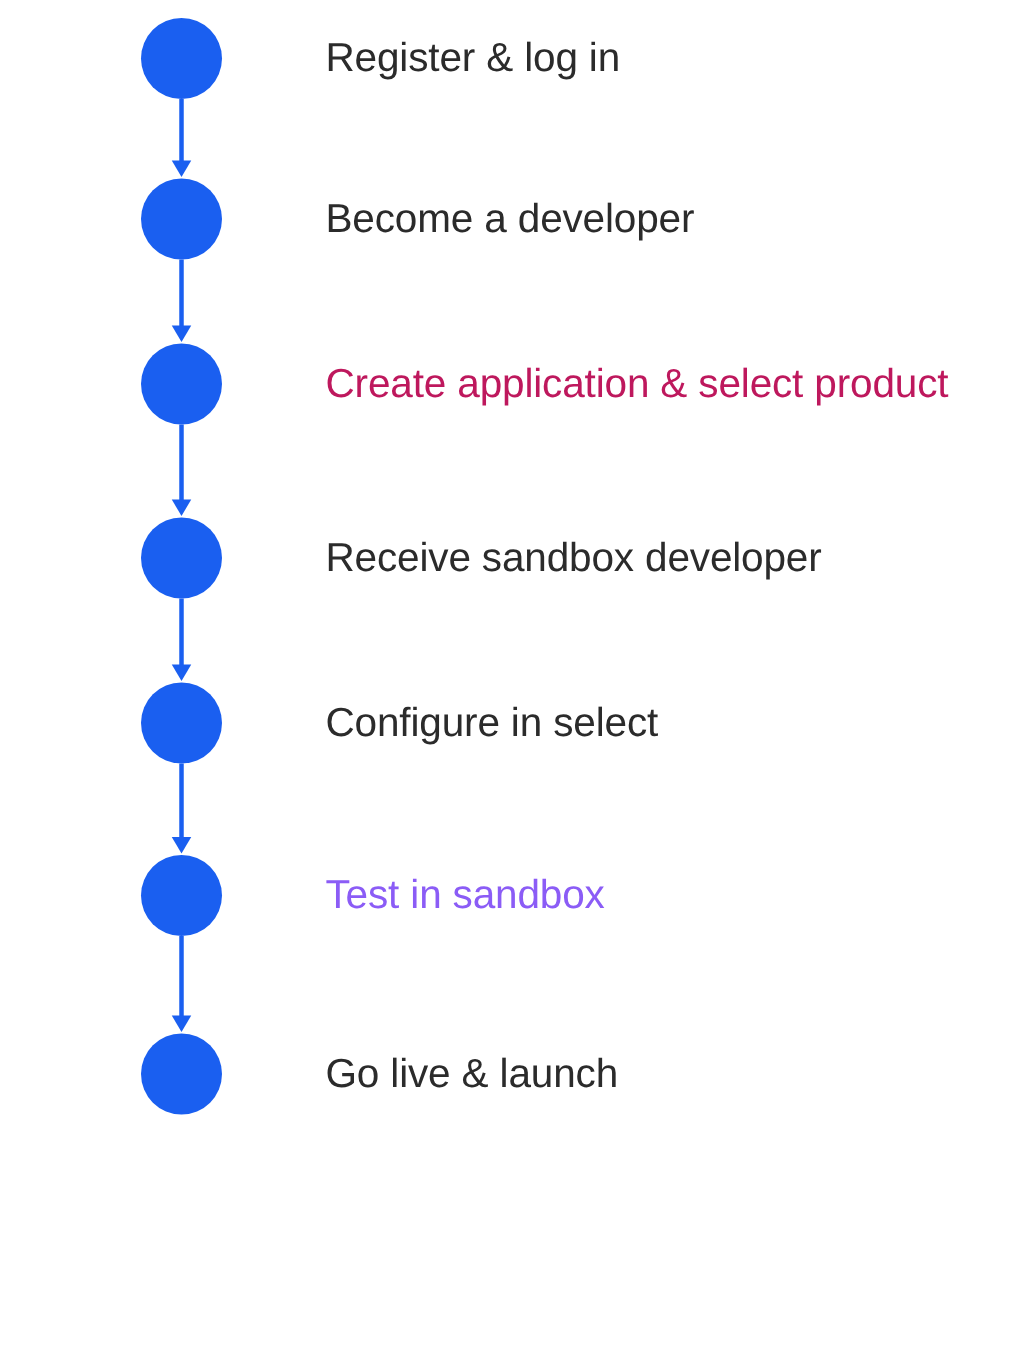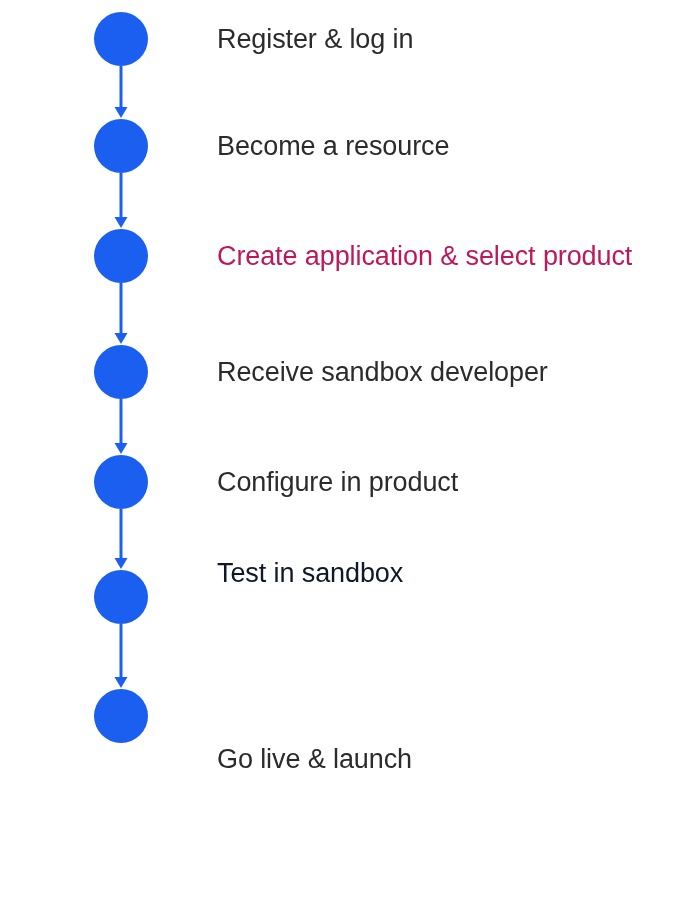--- a/index.html
+++ b/index.html
@@ -73,21 +73,21 @@
         <circle cx="121" cy="256" r="27" fill="#1a5ff0"></circle>
         <circle cx="121" cy="372" r="27" fill="#1a5ff0"></circle>
         <circle cx="121" cy="482" r="27" fill="#1a5ff0"></circle>
         <circle cx="121" cy="597" r="27" fill="#1a5ff0"></circle>
         <circle cx="121" cy="716" r="27" fill="#1a5ff0"></circle>
       </g>
   </svg>
 
   <div id="labels-layer">
       <div class="step-label" style="top: 39px; left: 217px; font-size: 27px; color: rgb(43, 43, 43);">Register &amp; log in</div>
-      <div class="step-label" style="top: 146px; left: 217px; font-size: 27px; color: rgb(43, 43, 43);">Become a resource</div>
+      <div class="step-label" style="top: 146px; left: 217px; font-size: 27px; color: rgb(43, 43, 43);">Become a developer</div>
       <div class="step-label" style="top: 256px; left: 217px; font-size: 27px; color: #be185d;">Create application &amp; select product</div>
       <div class="step-label" style="top: 372px; left: 217px; font-size: 27px; color: rgb(43, 43, 43);">Receive sandbox developer</div>
-      <div class="step-label" style="top: 482px; left: 217px; font-size: 27px; color: rgb(43, 43, 43);">Configure in product</div>
-      <div class="step-label" style="top: 573px; left: 217px; font-size: 27px; color: #0f172a;">Test in sandbox</div>
-      <div class="step-label" style="top: 716px; left: 217px; font-size: 27px; color: rgb(43, 43, 43); margin-top: 43px;">Go live &amp; launch</div>
+      <div class="step-label" style="top: 482px; left: 217px; font-size: 27px; color: rgb(43, 43, 43);">Configure in select</div>
+      <div class="step-label" style="top: 597px; left: 217px; font-size: 27px; color: #8b5cf6;">Test in sandbox</div>
+      <div class="step-label" style="top: 716px; left: 217px; font-size: 27px; color: rgb(43, 43, 43);">Go live &amp; launch</div>
     </div>
 
 </div>
 
 </body></html>

